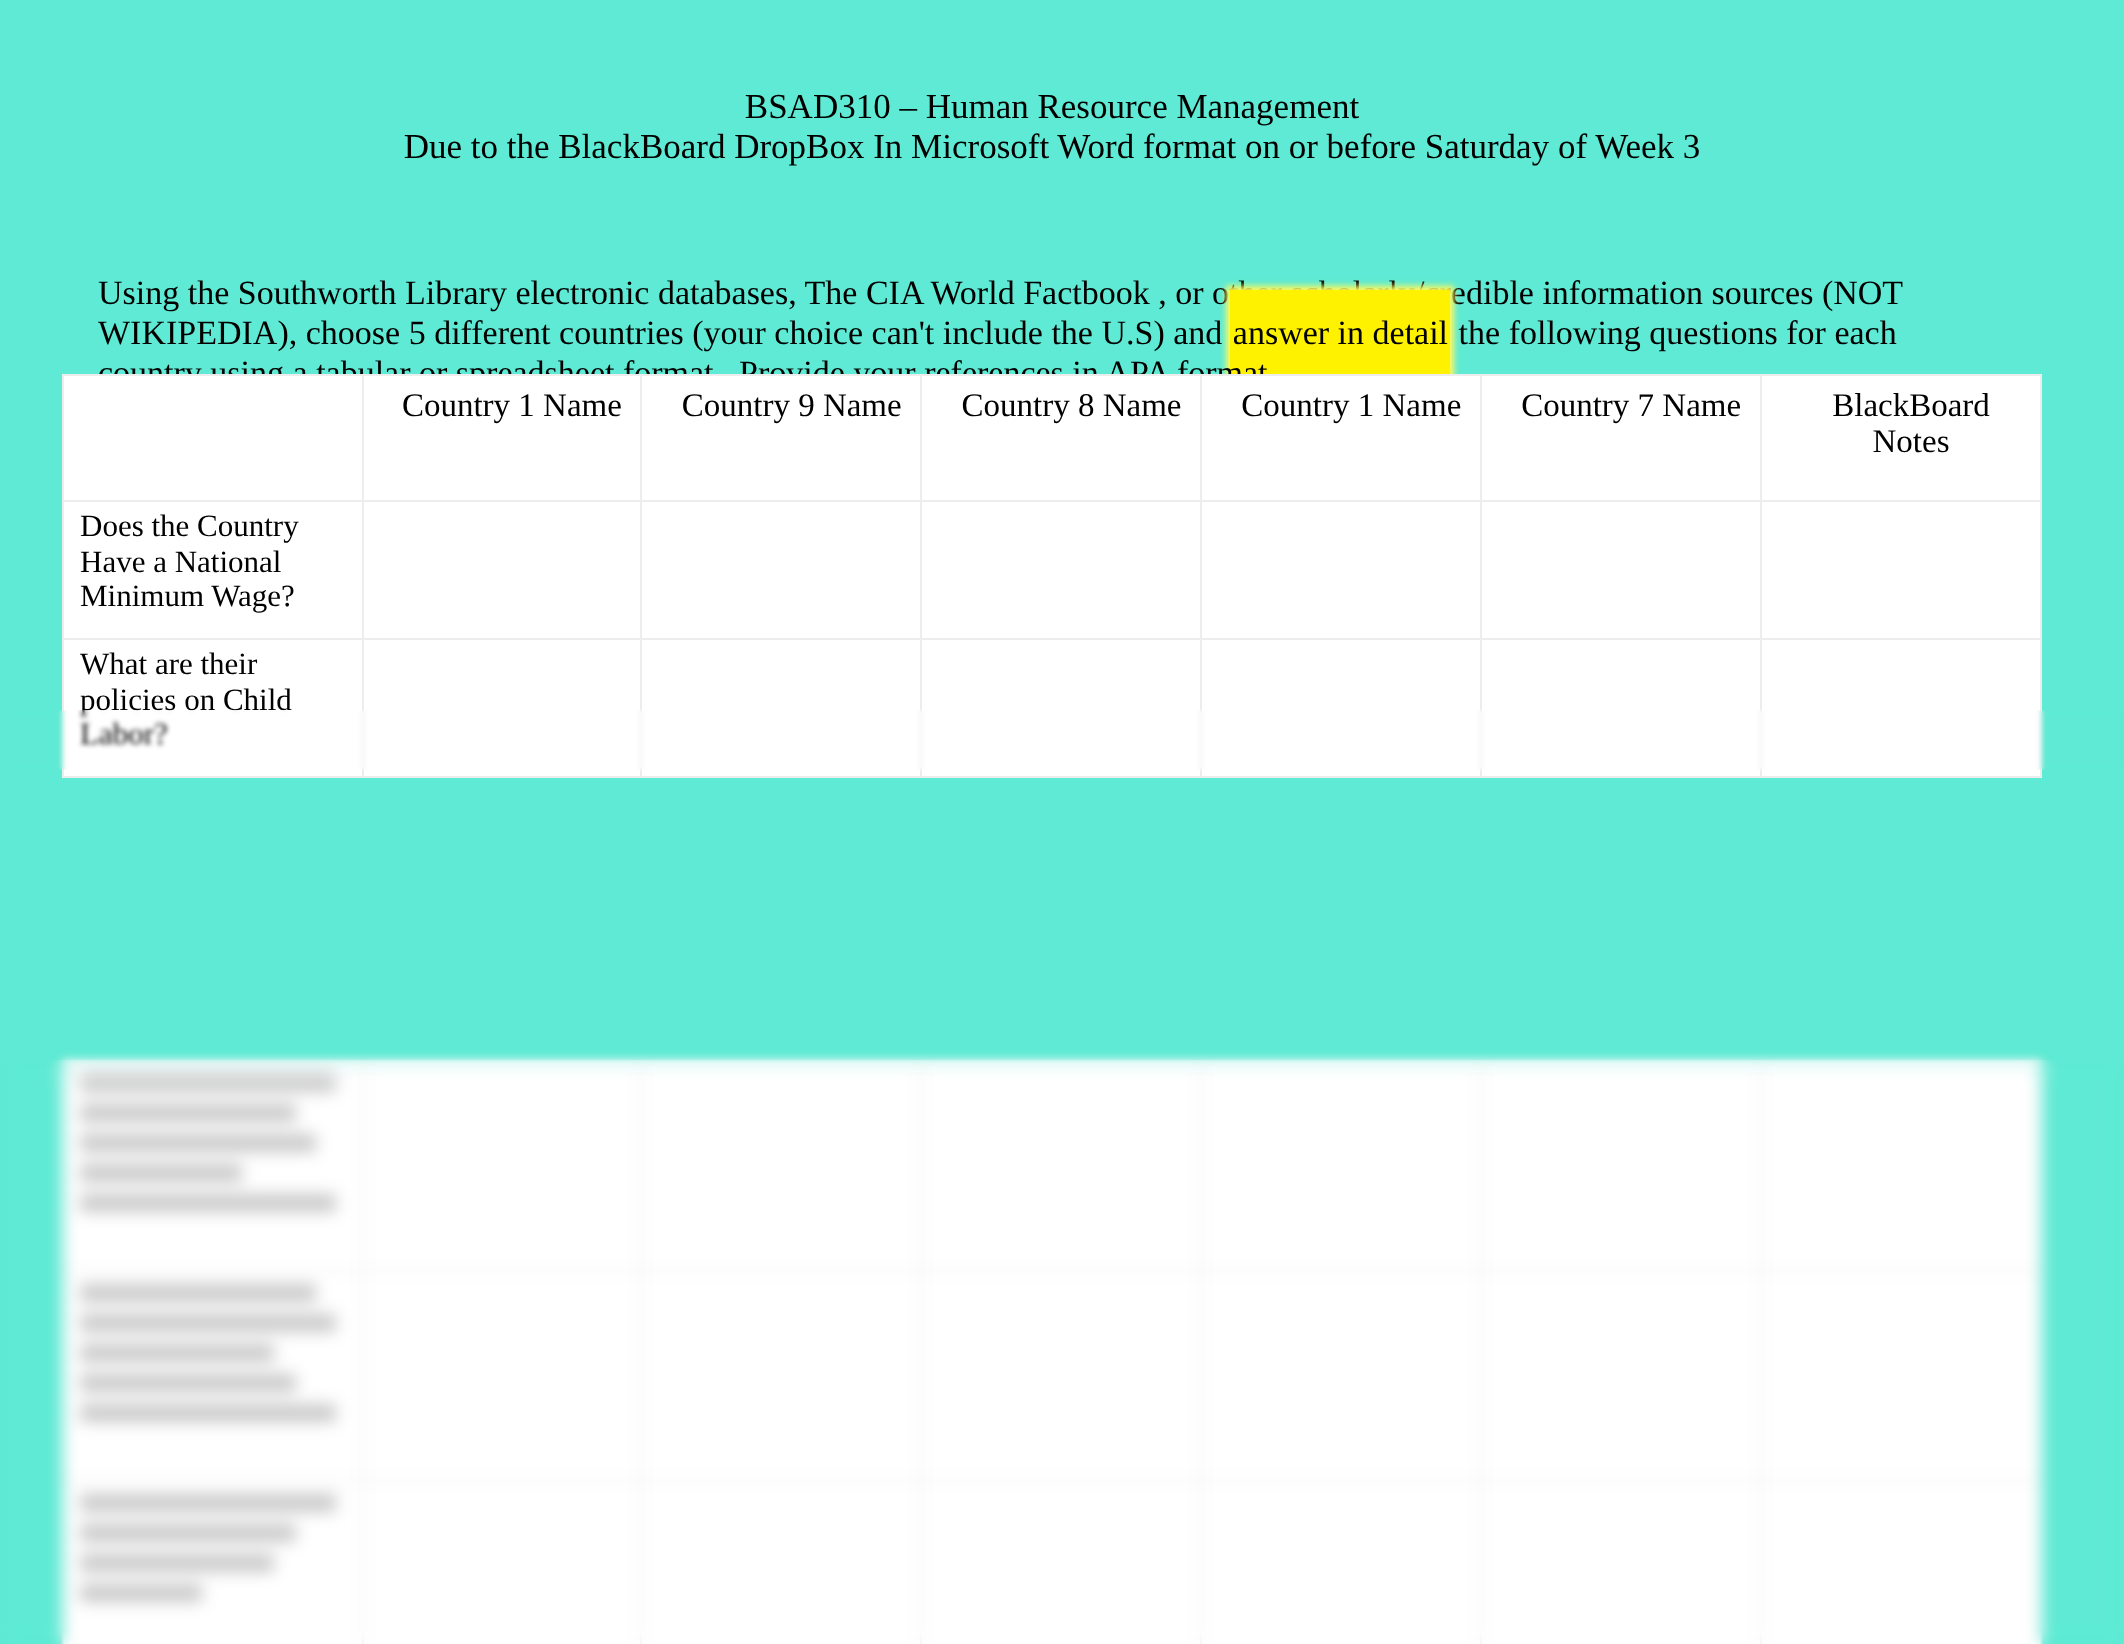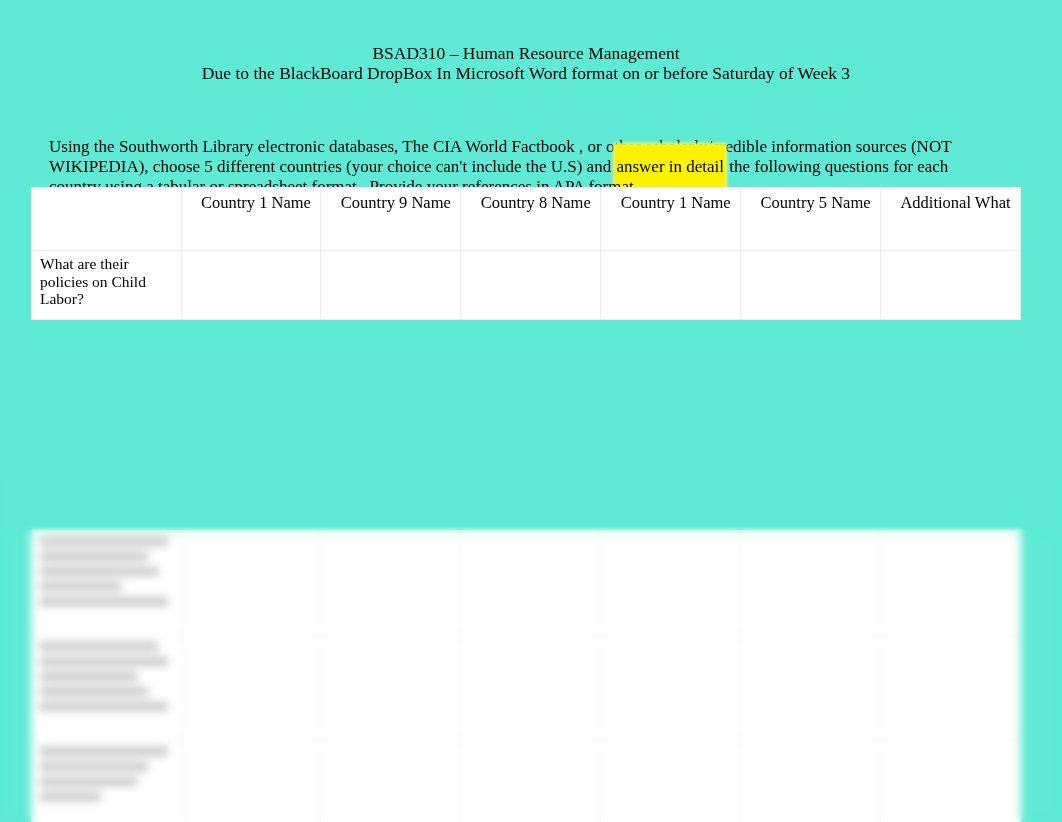--- a/index.html
+++ b/index.html
@@ -169,24 +169,33 @@
         <col class="cx">
         <col class="cx">
     </colgroup>
     <tbody>
       <tr class="r-head">
         <th></th>
         <th>Country 1 Name</th>
         <th>Country 9 Name</th>
         <th>Country 8 Name</th>
         <th>Country 1 Name</th>
-        <th>Country 5 Name</th>
-        <th>Additional What</th>
+        <th>Country 7 Name</th>
+        <th>BlackBoard Notes</th>
       </tr>
 
+      <tr class="r-body">
+        <td class="qcell">Does the Country Have a National Minimum Wage?</td>
+        <td></td>
+        <td></td>
+        <td></td>
+        <td></td>
+        <td></td>
+        <td></td>
+      </tr>
 
       <tr class="r-body">
         <td class="qcell">What are their policies on Child Labor?</td>
         <td></td>
         <td></td>
         <td></td>
         <td></td>
         <td></td>
         <td></td>
       </tr>

